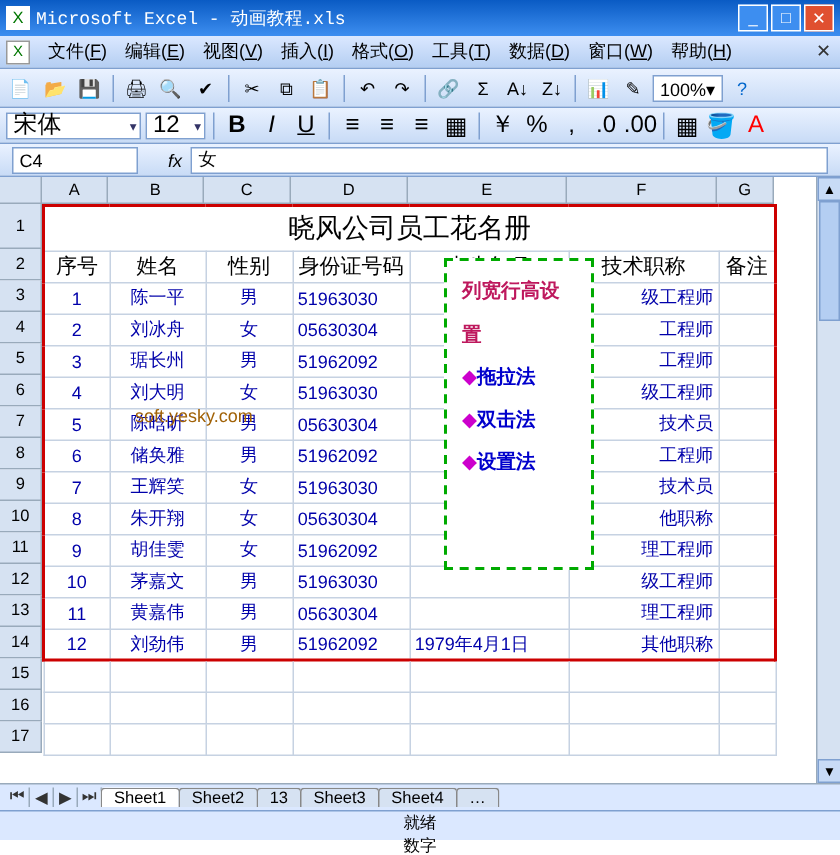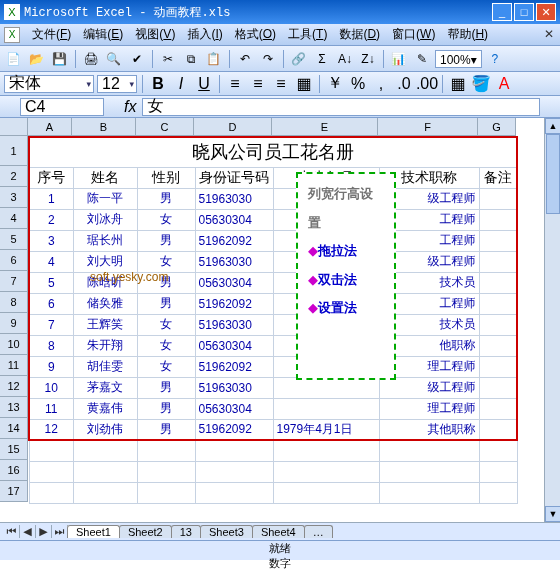--- a/index.html
+++ b/index.html
@@ -20,21 +20,21 @@
 
 .toolbar { background: linear-gradient(#eaf2ff,#c8dbf6); height: 26px; display: flex; align-items: center; padding: 0 4px; border-bottom: 1px solid #7fa0d0; font-size: 12px; gap: 3px; }
 .tbtn { width: 20px; height: 20px; display: flex; align-items: center; justify-content: center; cursor: pointer; border: 1px solid transparent; border-radius:2px; }
 .sep { width: 1px; height: 18px; background: #7fa0d0; margin: 0 2px; }
 .zoom { border: 1px solid #7fa0d0; padding: 0 4px; background:#fff; height:18px; display:flex; align-items:flex-end; }
 
 .fontbar { background: linear-gradient(#eaf2ff,#c8dbf6); height: 24px; display: flex; align-items: center; padding: 0 4px; border-bottom: 1px solid #7fa0d0; font-size: 16px; gap: 3px; }
 .combo { background:#fff; border:1px solid #7fa0d0; height:18px; display:flex; align-items:center; padding:0 14px 0 4px; position:relative; }
 .combo::after { content:"▾"; position:absolute; right:2px; font-size:9px; color:#336; }
 
-.fxbar { background: linear-gradient(#eaf2ff,#c8dbf6); height: 22px; display: flex; align-items: center; padding: 0 20px; border-bottom: 1px solid #7fa0d0; font-size: 16px; }
+.fxbar { background: linear-gradient(#eaf2ff,#c8dbf6); height: 22px; display: flex; align-items: center; padding: 0 8px; border-bottom: 1px solid #7fa0d0; font-size: 12px; }
 .namebox { width: 84px; background:#fff; border:1px solid #7fa0d0; height:18px; padding:0 4px; display:flex; align-items:center; margin-right: 20px;}
 .fxlabel { font-style: italic; margin-right: 6px; }
 .fxval { flex:1; background:#fff; border:1px solid #7fa0d0; height:18px; padding:0 4px; display:flex; align-items:center; }
 
 .grid-wrap { position: relative; height: 404px; overflow: hidden; background:#fff; }
 .corner { position:absolute; left:0; top:0; width:28px; height:18px; background:#d6e2f2; border-right:1px solid #9ab; border-bottom:1px solid #9ab; }
 .colheads { position:absolute; left:28px; top:0; height:18px; display:flex; }
 .ch { background:#d6e2f2; border-right:1px solid #9ab; border-bottom:1px solid #9ab; font-size:11px; text-align:center; line-height:18px; }
 .rowheads { position:absolute; left:0; top:18px; width:28px; }
 .rh { background:#d6e2f2; border-right:1px solid #9ab; border-bottom:1px solid #9ab; font-size:11px; text-align:center; }
@@ -45,21 +45,21 @@
 tr.head td { color:#000; text-align:center; font-family: KaiTi, SimSun; font-size:14px; }
 .redbox-top { border-top: 2px solid #c00 !important; }
 .redbox-left { border-left: 2px solid #c00 !important; }
 .redbox-right { border-right: 2px solid #c00 !important; }
 .redbox-bot { border-bottom: 2px solid #c00 !important; }
 .num { text-align:center; color:#00a; }
 .txt { text-align:center; color:#00a; }
 .idnum { text-align:left; color:#00a;margin-left:44px; }
 
 .callout { position:absolute; border: 2px dashed #0a0; background:#fff; padding:6px 10px; font-size:13px; font-family: KaiTi, SimHei; line-height:2.2; }
-.callout .t1 { color:#737373; font-weight:bold; }
+.callout .t1 { color:#be185d; font-weight:bold; }
 .callout .bullet { color:#c0c; }
 .callout .method { color:#00c; font-weight:bold; }
 
 .watermark { position:absolute; font-size:12px; color:#a16207; font-family: Arial; pointer-events:none; }
 
 .sheet-tabs { background:#dbe8ff; height:18px; display:flex; align-items:center; font-size:11px; border-top:1px solid #9ab; padding-left:4px; }
 .tab-nav { display:flex; gap:0; }
 .tab-nav span { width:16px; text-align:center; cursor:pointer; border-right:1px solid #9ab; color:#333; }
 .tab { padding:0 8px; border:1px solid #888; border-bottom:none; background:#fff; cursor:pointer; border-top-left-radius:3px; border-top-right-radius:3px; margin-left:-1px; }
 .tab.inactive { background:#d6e2f2; }

